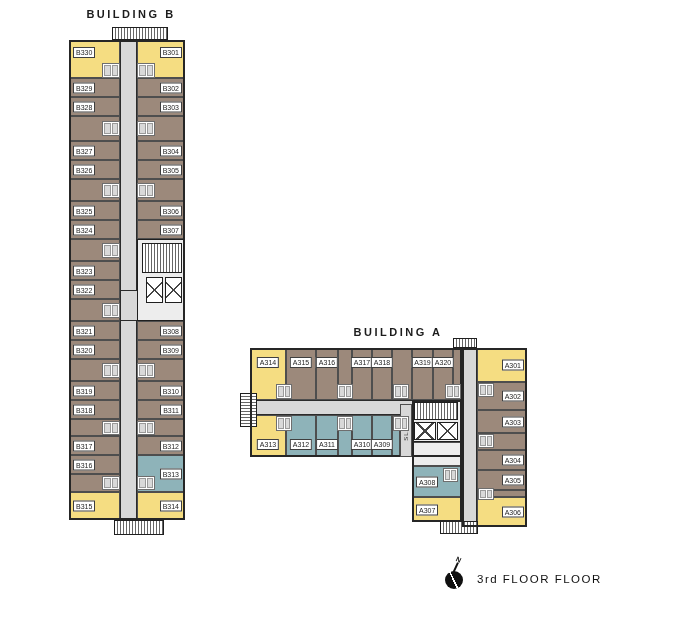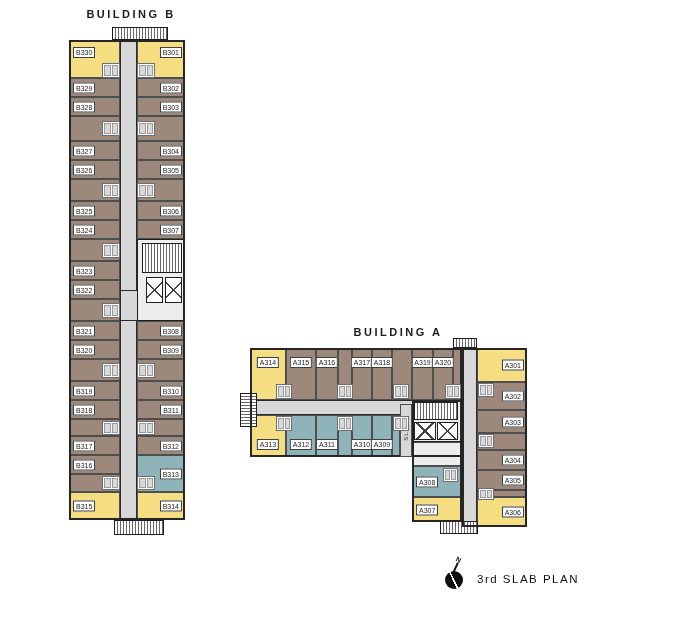--- a/index.html
+++ b/index.html
@@ -41,21 +41,21 @@
 </head>
 <body>
 
 <div id="stage">
   <div class="legend">
     <div class="compass">
       <span class="n">N</span>
       <div class="needle"></div>
       <div class="disc"></div>
     </div>
-    <span class="plan-title">3rd SLAB PLAN</span>
+    <span class="plan-title">3rd FLOOR FLOOR</span>
   </div>
 <div class="abs building" style="left: 69px; top: 40px; width: 116px; height: 480px;">
       <div class="abs corridor" style="left: 51px; top: 0px; width: 17px; height: 480px;"></div>
       <div class="abs corridor" style="left: 51px; top: 250px; width: 65px; height: 31px;"></div>
       <div class="abs filler" style="left: 0px; top: 76px; width: 51px; height: 25px; background: rgb(156, 137, 123);"></div>
       <div class="abs filler" style="left: 0px; top: 139px; width: 51px; height: 22px; background: rgb(156, 137, 123);"></div>
       <div class="abs filler" style="left: 0px; top: 199px; width: 51px; height: 22px; background: rgb(156, 137, 123);"></div>
       <div class="abs filler" style="left: 0px; top: 259px; width: 51px; height: 22px; background: rgb(156, 137, 123);"></div>
       <div class="abs filler" style="left: 0px; top: 319px; width: 51px; height: 22px; background: rgb(156, 137, 123);"></div>
       <div class="abs filler" style="left: 0px; top: 379px; width: 51px; height: 17px; background: rgb(156, 137, 123);"></div>

